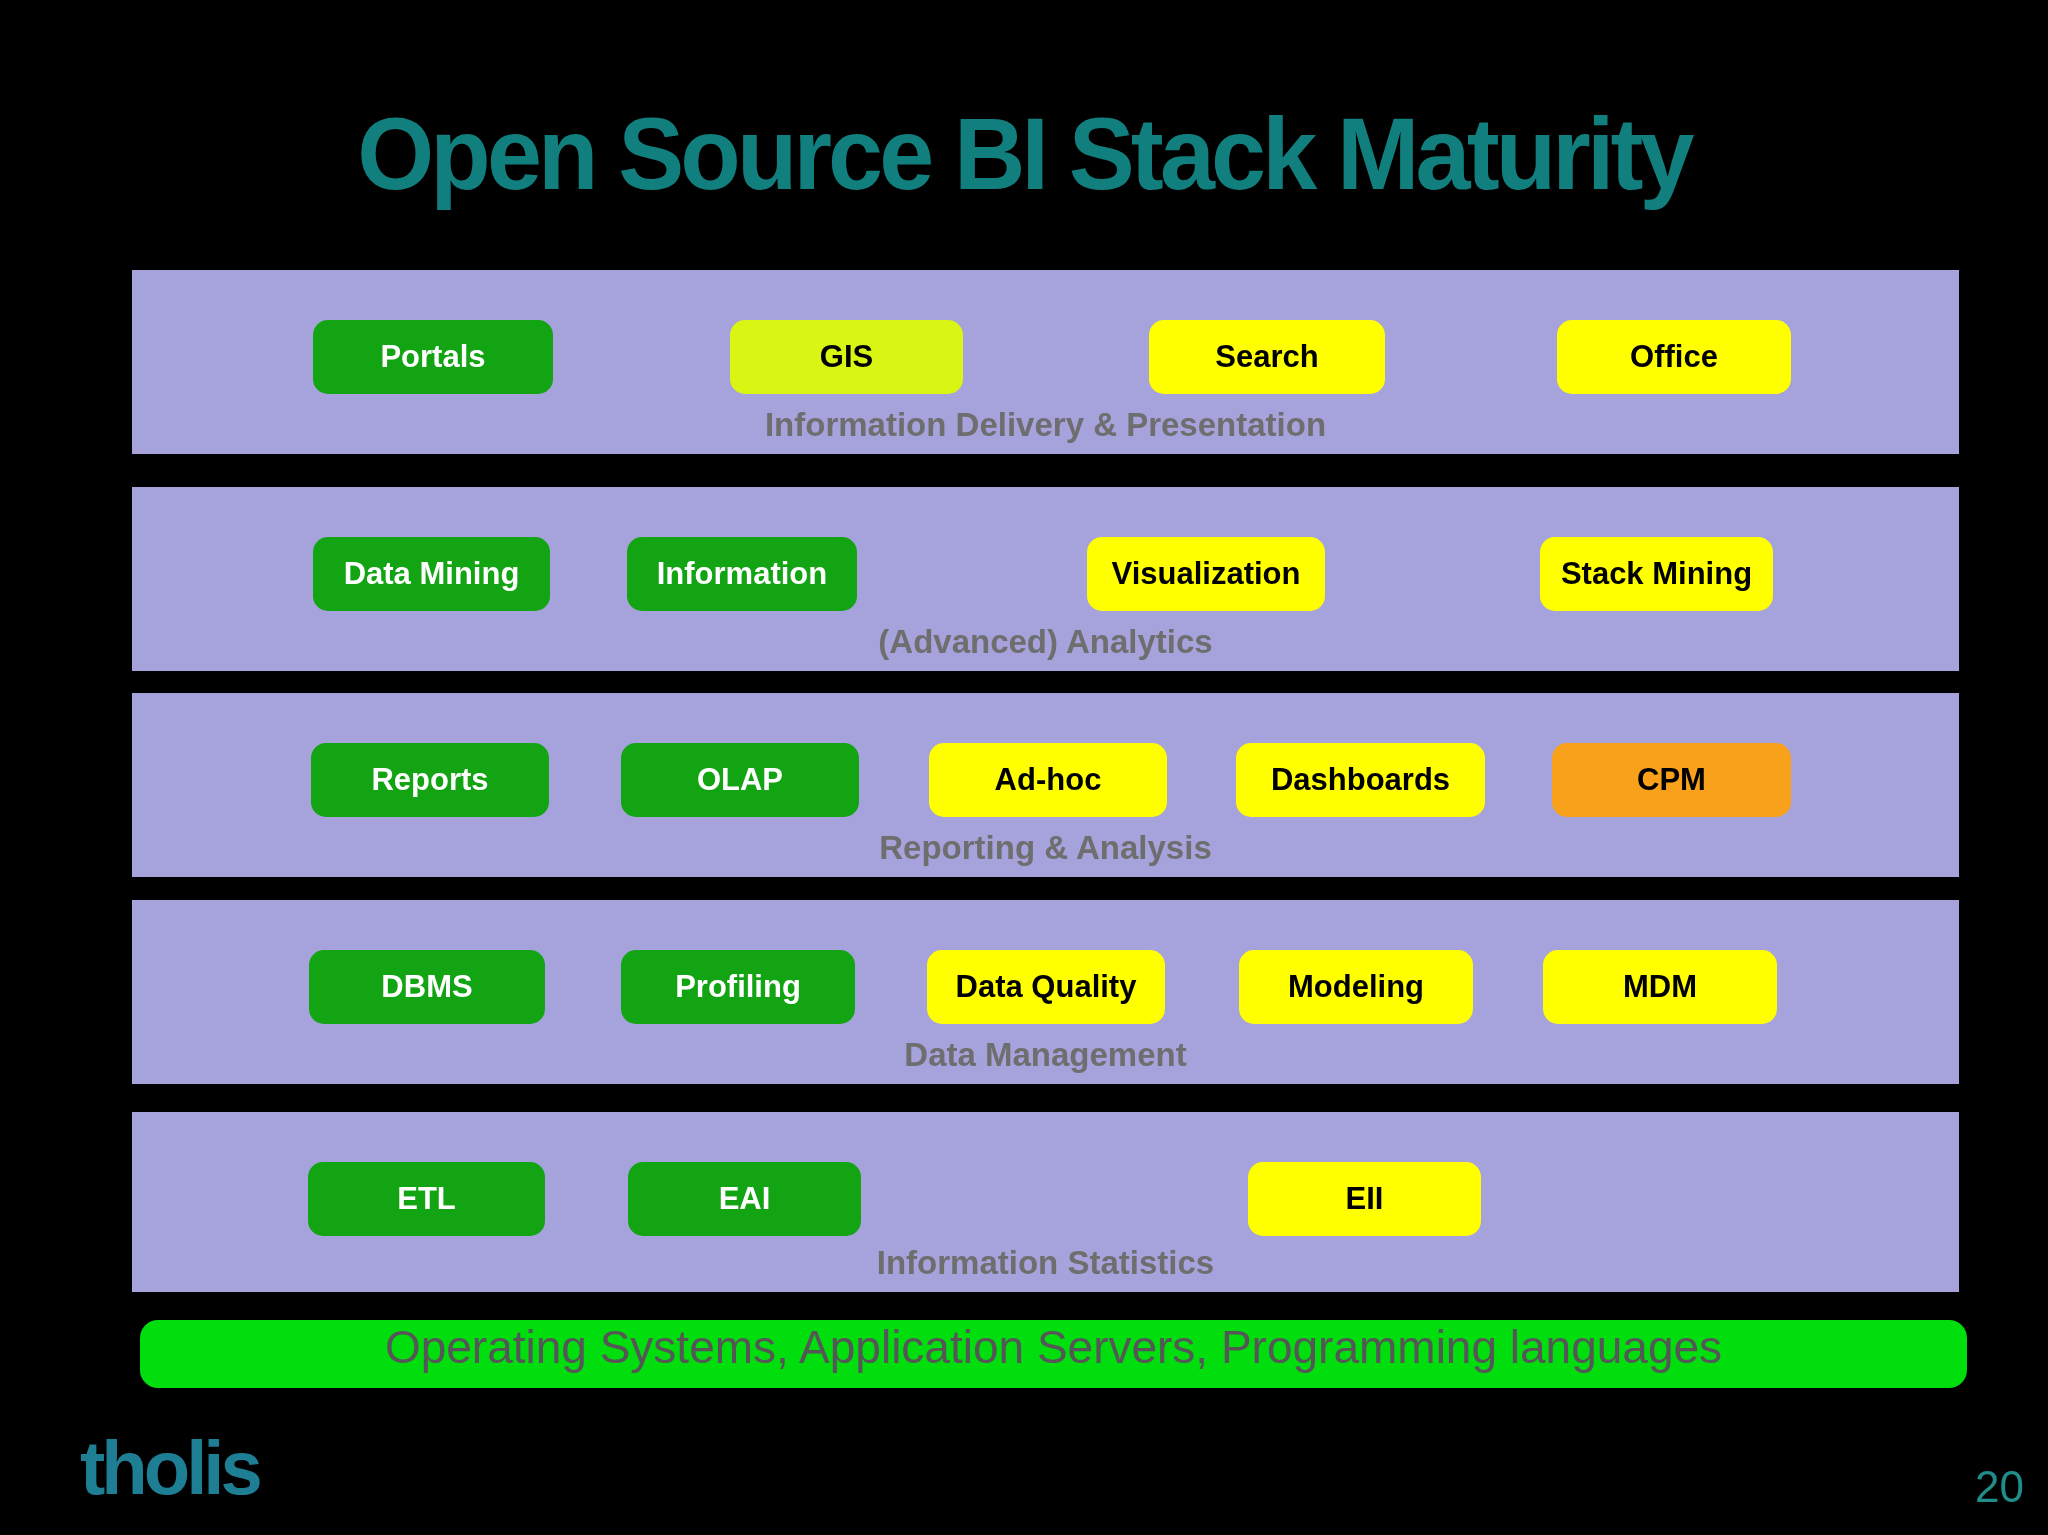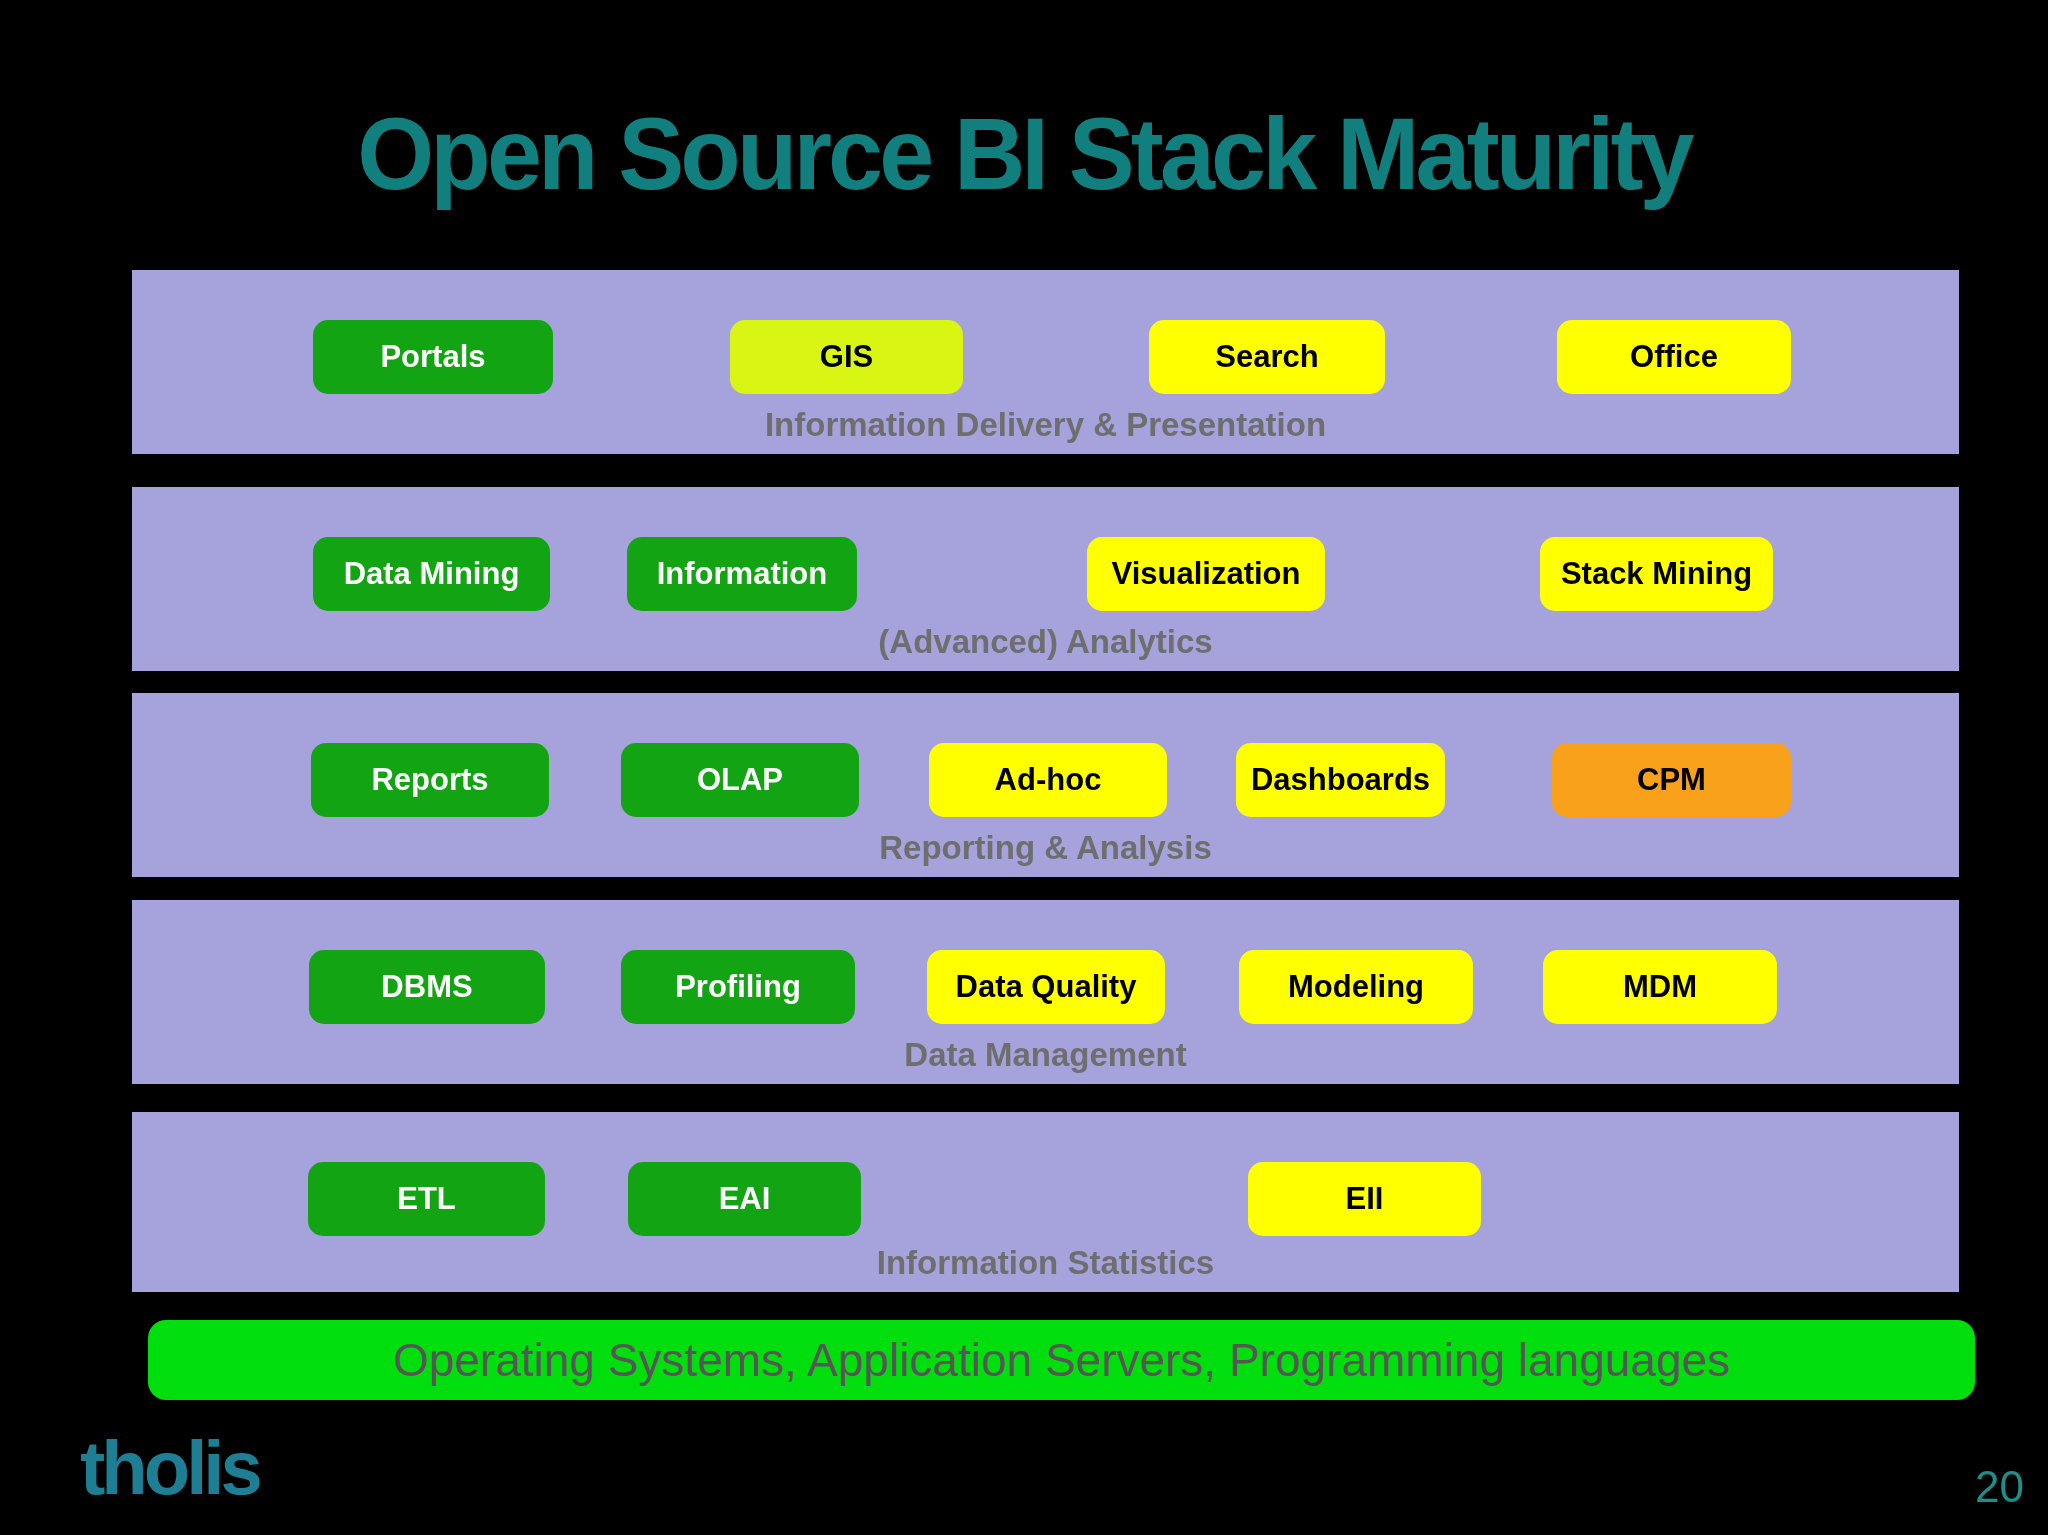--- a/index.html
+++ b/index.html
@@ -56,28 +56,27 @@
     font-weight: bold;
     color: #000;
     box-sizing: border-box;
   }
   .btn.green  { background: var(--m-green, #12A412); color: #fff; }
   .btn.chartreuse { background: var(--m-chartreuse, #D9F514); }
   .btn.yellow { background: var(--m-yellow, #FFFF00); }
   .btn.orange { background: var(--m-orange, #F9A11B); }
   #foundation-bar {
     position: absolute;
-    left: 148px;
+    left: 140px;
     top: 1320px;
     width: 1827px;
-    height: 80px;
+    height: 68px;
     border-radius: 18px;
     background: var(--greenbar, #00DE0E);
     display: flex;
-    align-items: center;
     justify-content: center;
   }
   #foundation-label {
     font-size: 46px;
     color: var(--foundtext, #565656);
   }
   #logo {
     position: absolute;
     left: 80px;
     top: 1424px;
@@ -112,21 +111,21 @@
         <div class="btn green" style="left: 181px; width: 237px;">Data Mining</div>
         <div class="btn green" style="left: 495px; width: 230px;">Information</div>
         <div class="btn yellow" style="left: 955px; width: 238px;">Visualization</div>
         <div class="btn yellow" style="left: 1408px; width: 233px;">Stack Mining</div>
         <div class="band-label">(Advanced) Analytics</div>
       </div>
       <div class="band" style="top: 693px; height: 184px;">
         <div class="btn green" style="left: 179px; width: 238px;">Reports</div>
         <div class="btn green" style="left: 489px; width: 238px;">OLAP</div>
         <div class="btn yellow" style="left: 797px; width: 238px;">Ad-hoc</div>
-        <div class="btn yellow" style="left: 1104px; width: 209px;">Dashboards</div>
+        <div class="btn yellow" style="left: 1104px; width: 249px;">Dashboards</div>
         <div class="btn orange" style="left: 1420px; width: 239px;">CPM</div>
         <div class="band-label">Reporting &amp; Analysis</div>
       </div>
       <div class="band" style="top: 900px; height: 184px;">
         <div class="btn green" style="left: 177px; width: 236px;">DBMS</div>
         <div class="btn green" style="left: 489px; width: 234px;">Profiling</div>
         <div class="btn yellow" style="left: 795px; width: 238px;">Data Quality</div>
         <div class="btn yellow" style="left: 1107px; width: 234px;">Modeling</div>
         <div class="btn yellow" style="left: 1411px; width: 234px;">MDM</div>
         <div class="band-label">Data Management</div>

